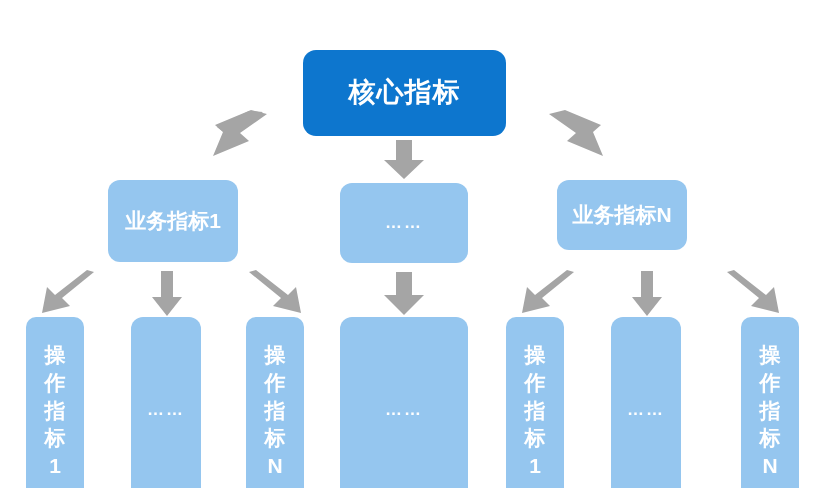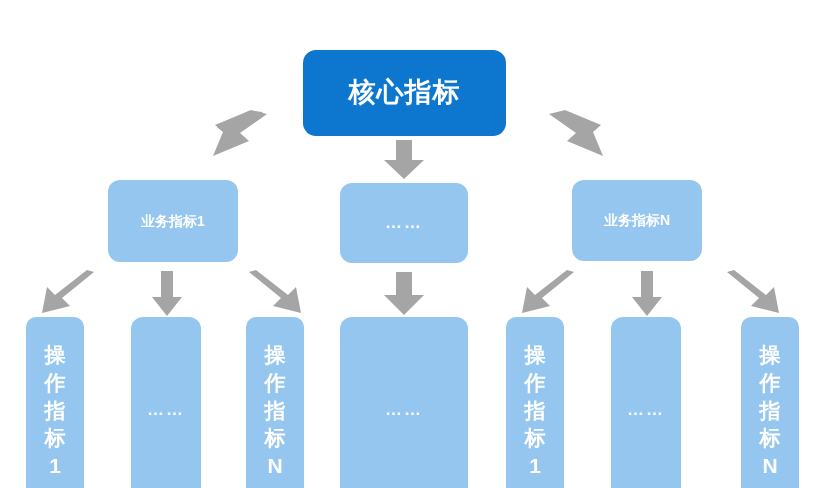--- a/index.html
+++ b/index.html
@@ -32,21 +32,21 @@
     user-select: none;
   }
   .node-core {
     background: #0d76ce;
     font-size: 27px;
     letter-spacing: 1px;
     border-radius: 13px;
   }
   .node-biz {
     background: #95c6ef;
-    font-size: 14px;
+    font-size: 21px;
     border-radius: 12px;
   }
   .node-op {
     background: #95c6ef;
     font-size: 21px;
     border-radius: 10px;
     line-height: 1.32;
   }
   .node-ellipsis {
     background: #95c6ef;
@@ -94,21 +94,21 @@
   </div>
 
   <div class="node node-biz" style="left:108px; top:140px; width:130px; height:82px;">
     <span class="node-label">业务指标1</span>
   </div>
 
   <div class="node node-ellipsis" style="left:340px; top:143px; width:128px; height:80px;">
     <span class="node-label">……</span>
   </div>
 
-  <div class="node node-biz" style="left:572px; top:140px; width:130px; height:81px;">
+  <div class="node node-biz" style="left:557px; top:140px; width:130px; height:70px;">
     <span class="node-label">业务指标N</span>
   </div>
 
   <div class="arrow" style="left:40px; top:230px;">
     <svg width="58" height="46" viewBox="0 0 58 46">
       <polygon points="54,2 22,28 30,36 2,43 7,17 15,25 47,0" fill="#a5a5a5"></polygon>
     </svg>
   </div>
 
   <div class="arrow" style="left:151px; top:231px;">

